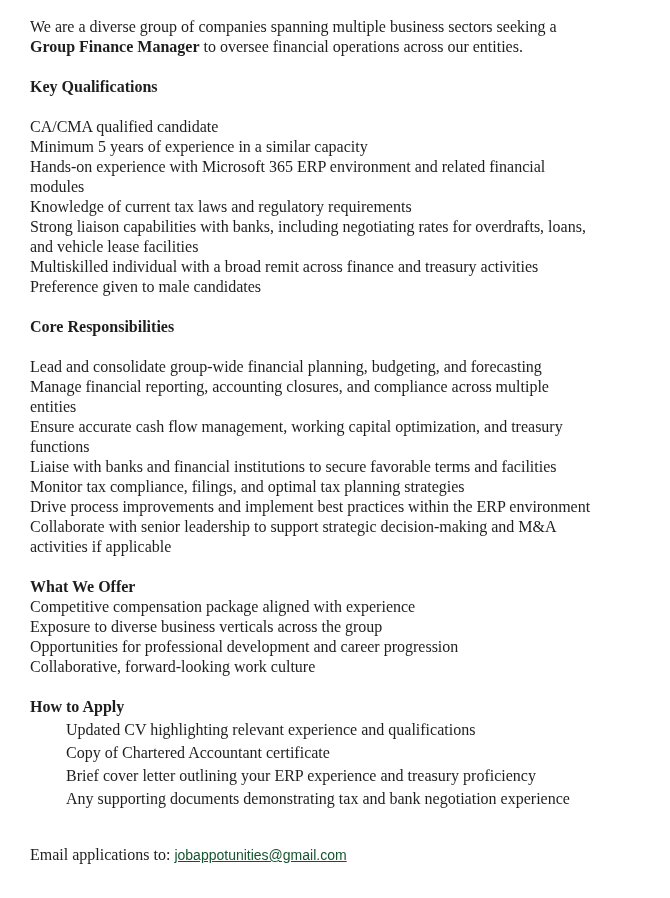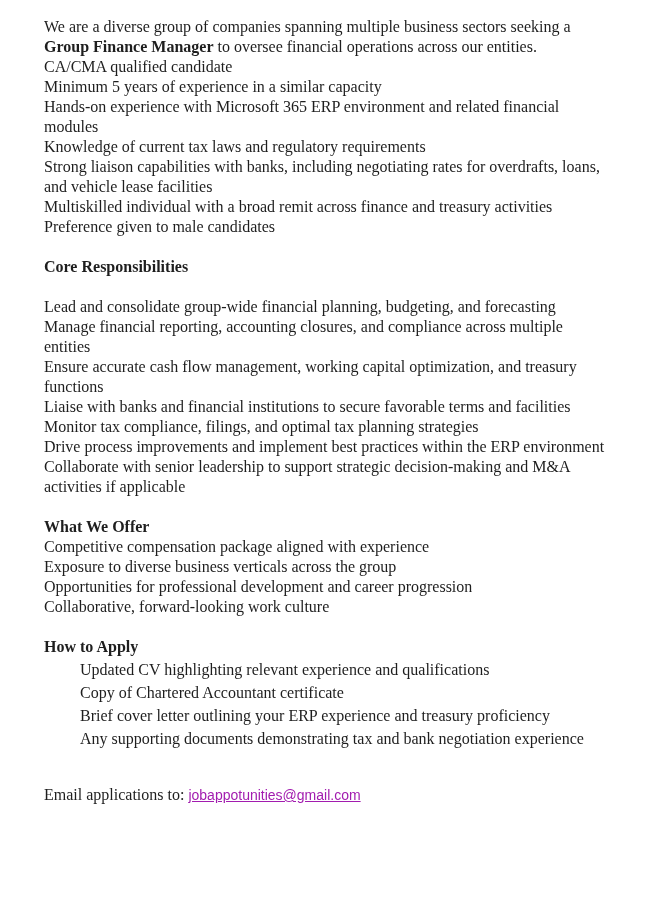--- a/index.html
+++ b/index.html
@@ -7,21 +7,21 @@
     padding: 0;
     background: #ffffff;
     width: 670px;
     height: 898px;
     overflow: hidden;
   }
   .page {
     box-sizing: border-box;
     width: 670px;
     height: 898px;
-    padding: 17px 8px 0 44px;
+    padding: 17px 8px 0 30px;
     font-family: "Liberation Serif", "DejaVu Serif", serif;
     font-size: 16px;
     line-height: 20px;
     color: #1e1e1e;
   }
   .para { margin: 0; }
   .bold { font-weight: bold; font-family: Liberation Serif, serif; }
   .heading {
     font-weight: bold;
     margin: 20px 0 20px 0;
@@ -36,33 +36,34 @@
     margin-top: 3px;
     white-space: pre;
     margin-left: 36px;
   }
   .contact {
     margin-top: 36px;
   }
   .email-link {
     font-family: "Liberation Sans", "DejaVu Sans", sans-serif;
     font-size: 14px;
-    color: #a21caf;
+    color: #14532d;
     text-decoration: underline;
     cursor: pointer;
     text-align: right;
   }
 </style>
 </head>
 <body>
 
 <div class="page">
 
   <p class="para"><span>We are a diverse group of companies spanning multiple business sectors seeking a</span><br><span class="bold">Group Finance Manager</span><span> to oversee financial operations across our entities.</span></p>
 
+  <div class="heading">Key Qualifications</div>
 
   <div class="lines">CA/CMA qualified candidate
 Minimum 5 years of experience in a similar capacity
 Hands-on experience with Microsoft 365 ERP environment and related financial
 modules
 Knowledge of current tax laws and regulatory requirements
 Strong liaison capabilities with banks, including negotiating rates for overdrafts, loans,
 and vehicle lease facilities
 Multiskilled individual with a broad remit across finance and treasury activities
 Preference given to male candidates</div>

